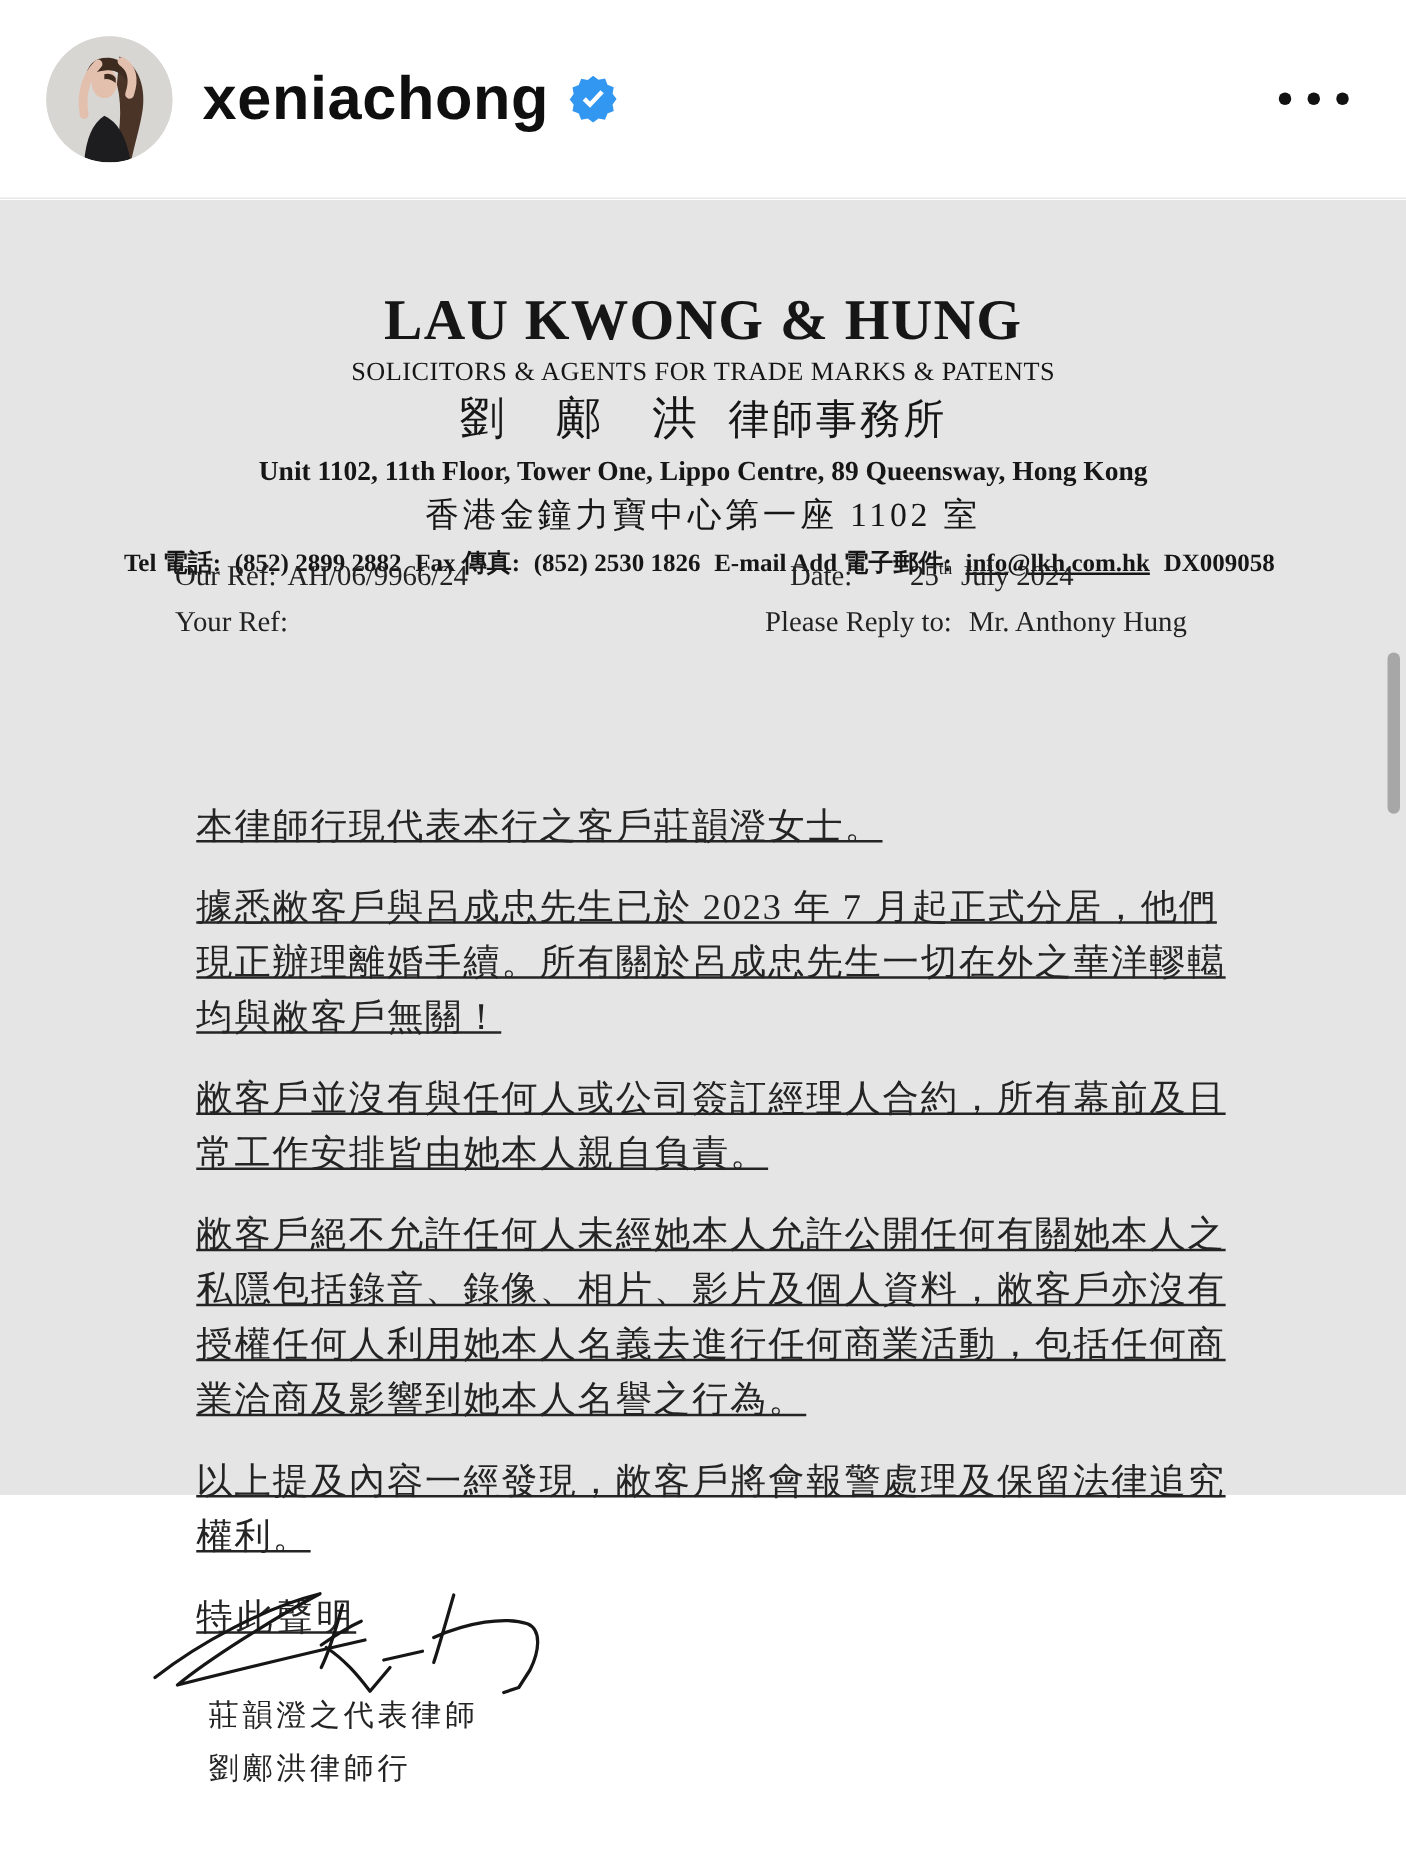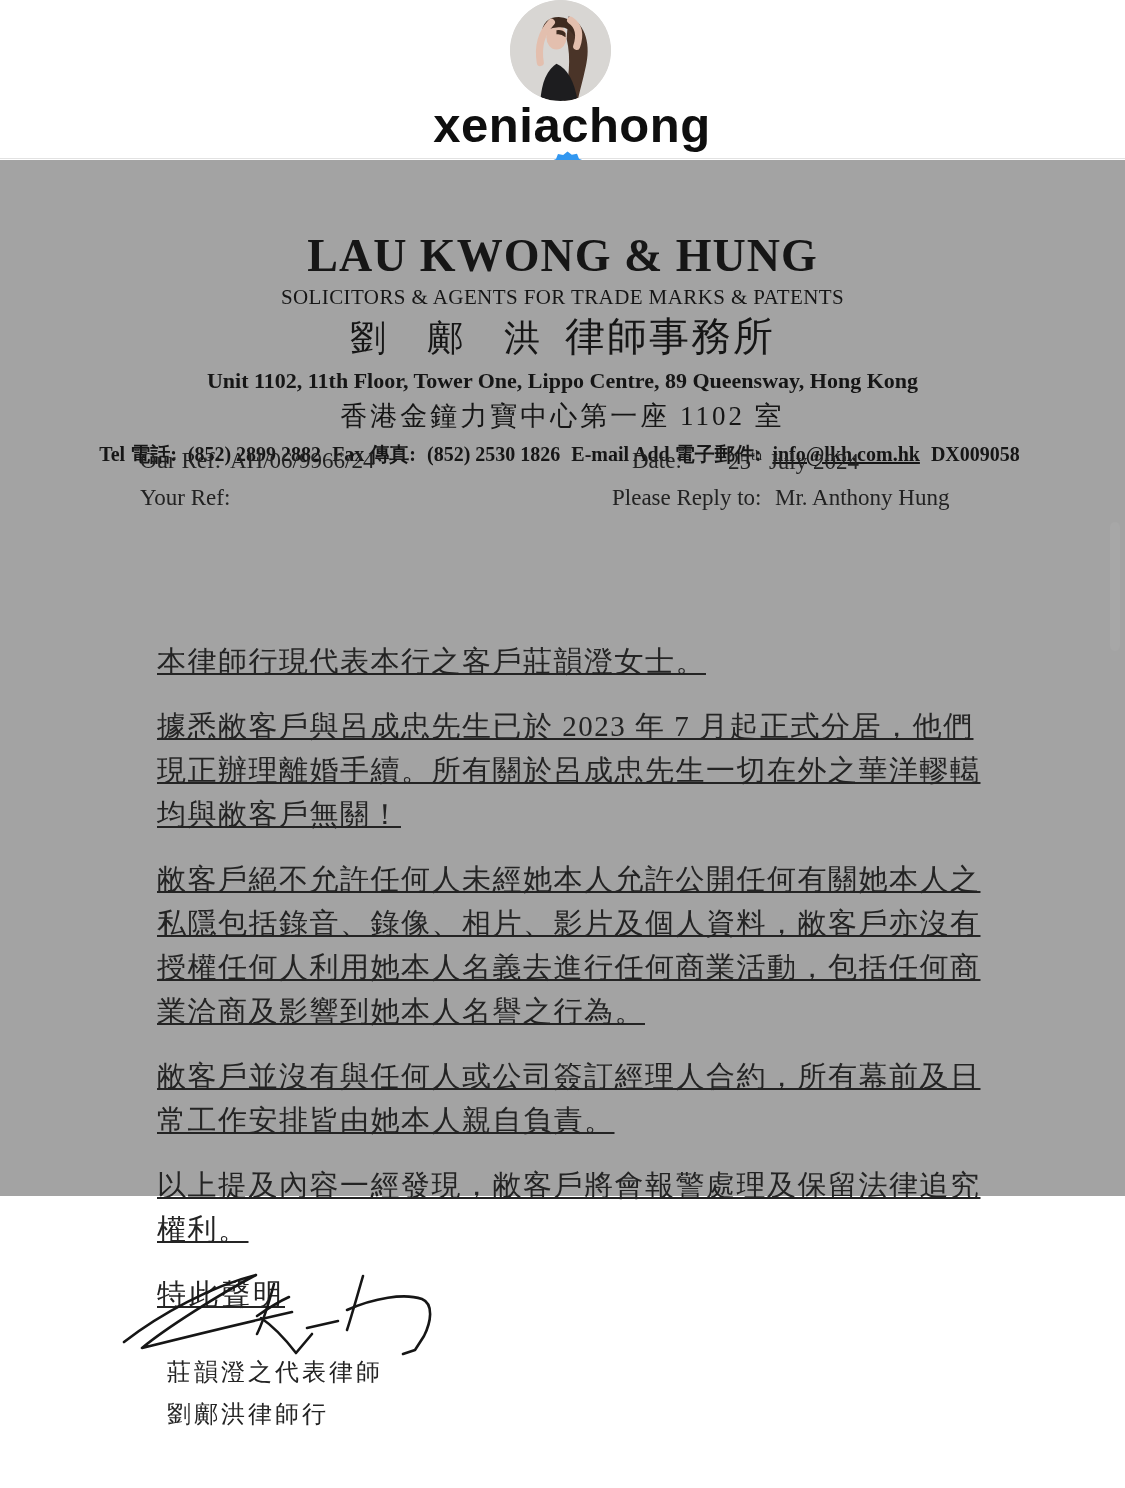--- a/index.html
+++ b/index.html
@@ -5,50 +5,50 @@
   html,body{margin:0;padding:0;}
   body{
     width:1125px;height:1488px;position:relative;background:#ffffff;
     font-family:"Liberation Sans",sans-serif;overflow:hidden;
   }
 
   
   .post-header{
     height:159px;border-bottom:1px solid #e2e2e2;
     display:flex;align-items:center;box-sizing:border-box;
-    padding:0 42px 0 37px;background:#fff;flex-direction:column;
+    padding:0 42px 0 37px;background:#fff;
   }
   .avatar{
     width:101px;height:101px;border-radius:50%;overflow:hidden;
     flex:0 0 auto;cursor:pointer;background:#d8d6d3;
   }
   .avatar svg{display:block;width:100%;height:100%;}
   .username{
     font-size:49px;font-weight:700;color:#0f0f0f;margin-left:24px;
     letter-spacing:0.5px;cursor:pointer;line-height:1;
   }
   .badge{width:41px;height:41px;margin-left:15px;flex:0 0 auto;}
   .more{
     margin-left:auto;display:flex;gap:13px;align-items:center;
     cursor:pointer;padding:12px 4px;
   }
   .more .dot{width:10px;height:10px;border-radius:50%;background:#121212;}
 
   
   .document{
     position:absolute;top:160px;left:0;width:1125px;height:1036px;
-    background:#a3a3a3;color:#1f1f1f;
+    background:#e5e5e5;color:#1f1f1f;
     font-family:"Liberation Serif","DejaVu Serif",serif;
   }
   .letterhead{position:absolute;top:72px;left:0;right:0;text-align:center;color:#161616;}
   .lh-name{font-size:46px;font-weight:700;letter-spacing:1px;line-height:1.05;}
   .lh-sub{font-size:21px;margin-top:5px;letter-spacing:0.4px;font-weight:500;}
   .lh-zh{font-size:36px;margin-top:5px;line-height:1.1;}
   .lh-zh .zh-main{letter-spacing:16px;}
-  .lh-zh .zh-suffix{font-size:40px;letter-spacing:2px;}
+  .lh-zh .zh-suffix{font-size:33px;letter-spacing:2px;}
   .lh-addr-en{font-size:22px;font-weight:700;margin-top:9px;}
   .lh-addr-zh{font-size:27px;margin-top:4px;letter-spacing:3px;}
   .lh-contact{font-size:20px;font-weight:700;margin-top:7px;white-space:nowrap;}
   .lh-contact span{margin-right:6px;}
   .lh-contact .email{text-decoration:underline;}
 
   .ref{position:absolute;font-size:23px;color:#222;white-space:nowrap;}
   .r-our-label  {left:140px;top:288px;}
   .r-our-value  {left:230px;top:288px;text-align:center;}
   .r-your-label {left:140px;top:325px;}
@@ -149,22 +149,22 @@
   <span class="ref r-your-label">Your Ref:</span>
   <span class="ref r-date-label">Date:</span>
   <span class="ref r-date-value"><span>25</span><sup>th</sup><span class="dmy">July 2024</span></span>
   <span class="ref r-reply-label">Please Reply to:</span>
   <span class="ref r-reply-value">Mr. Anthony Hung</span>
 
 
   <div class="letter-body">
     <p>本律師行現代表本行之客戶莊韻澄女士。</p>
     <p>據悉敝客戶與呂成忠先生已於 2023 年 7 月起正式分居，他們現正辦理離婚手續。所有關於呂成忠先生一切在外之華洋轇轕均與敝客戶無關！</p>
+    <p>敝客戶並沒有與任何人或公司簽訂經理人合約，所有幕前及日常工作安排皆由她本人親自負責。</p>
     <p>敝客戶絕不允許任何人未經她本人允許公開任何有關她本人之私隱包括錄音、錄像、相片、影片及個人資料，敝客戶亦沒有授權任何人利用她本人名義去進行任何商業活動，包括任何商業洽商及影響到她本人名譽之行為。</p>
-    <p>敝客戶並沒有與任何人或公司簽訂經理人合約，所有幕前及日常工作安排皆由她本人親自負責。</p>
     <p>以上提及內容一經發現，敝客戶將會報警處理及保留法律追究權利。</p>
     <p class="closing">特此聲明</p>
   </div>
 
   <svg class="signature" viewBox="0 0 340 96">
     <g fill="none" stroke="#161616" stroke-width="2.6" stroke-linecap="round" stroke-linejoin="round">
       <path d="M8 76 C44 48 96 20 140 9 C104 28 50 62 26 82 C74 70 132 56 176 46"></path>
       <path d="M158 18 C152 40 146 58 141 68"></path>
       <path d="M141 50 C154 41 164 35 173 31"></path>
       <path d="M145 52 C160 62 170 74 180 87 L196 68"></path>

